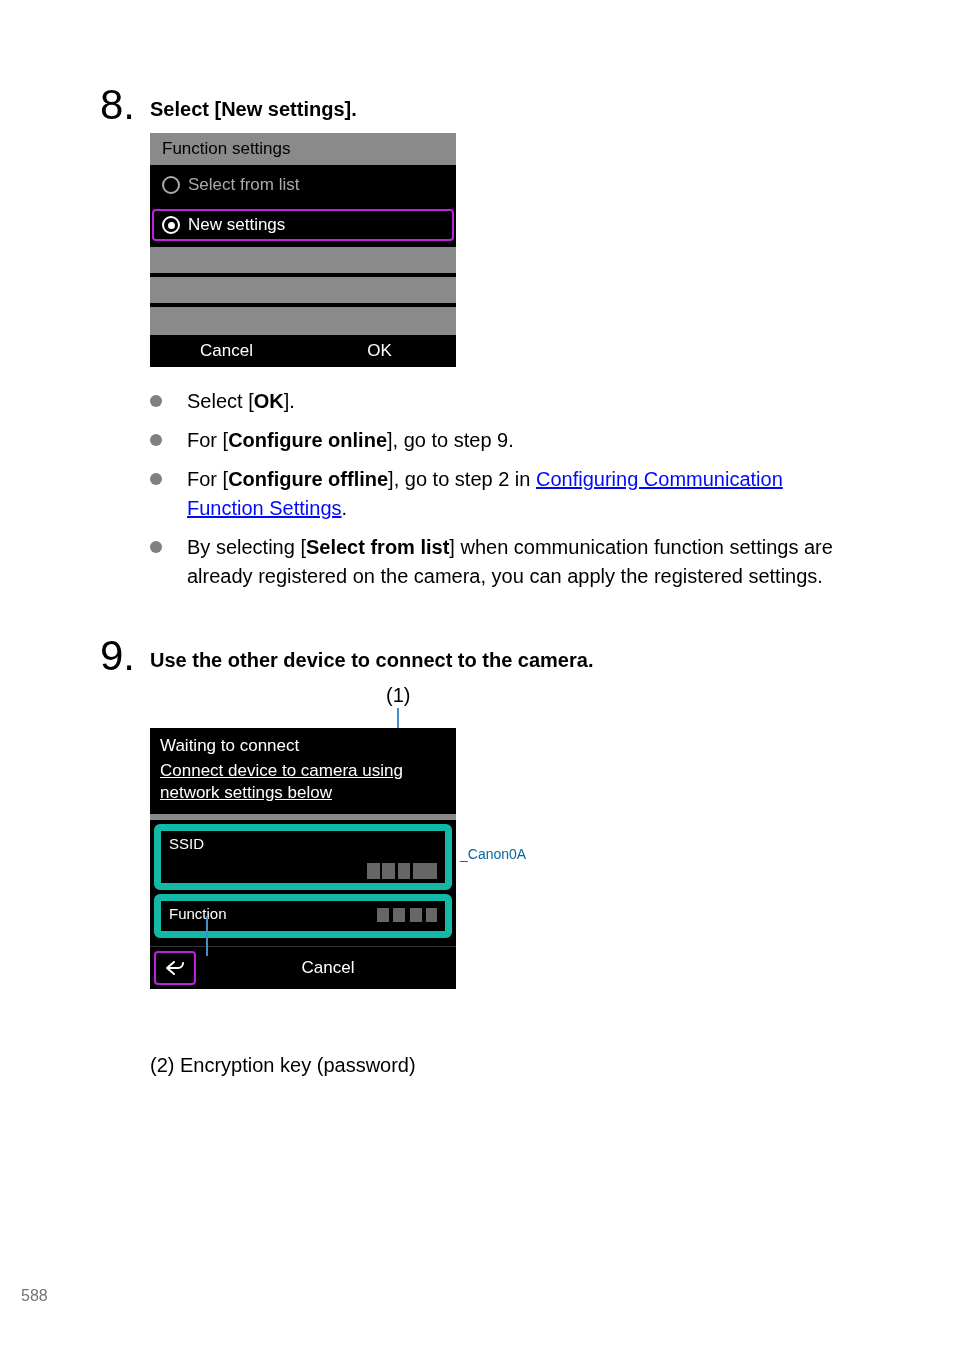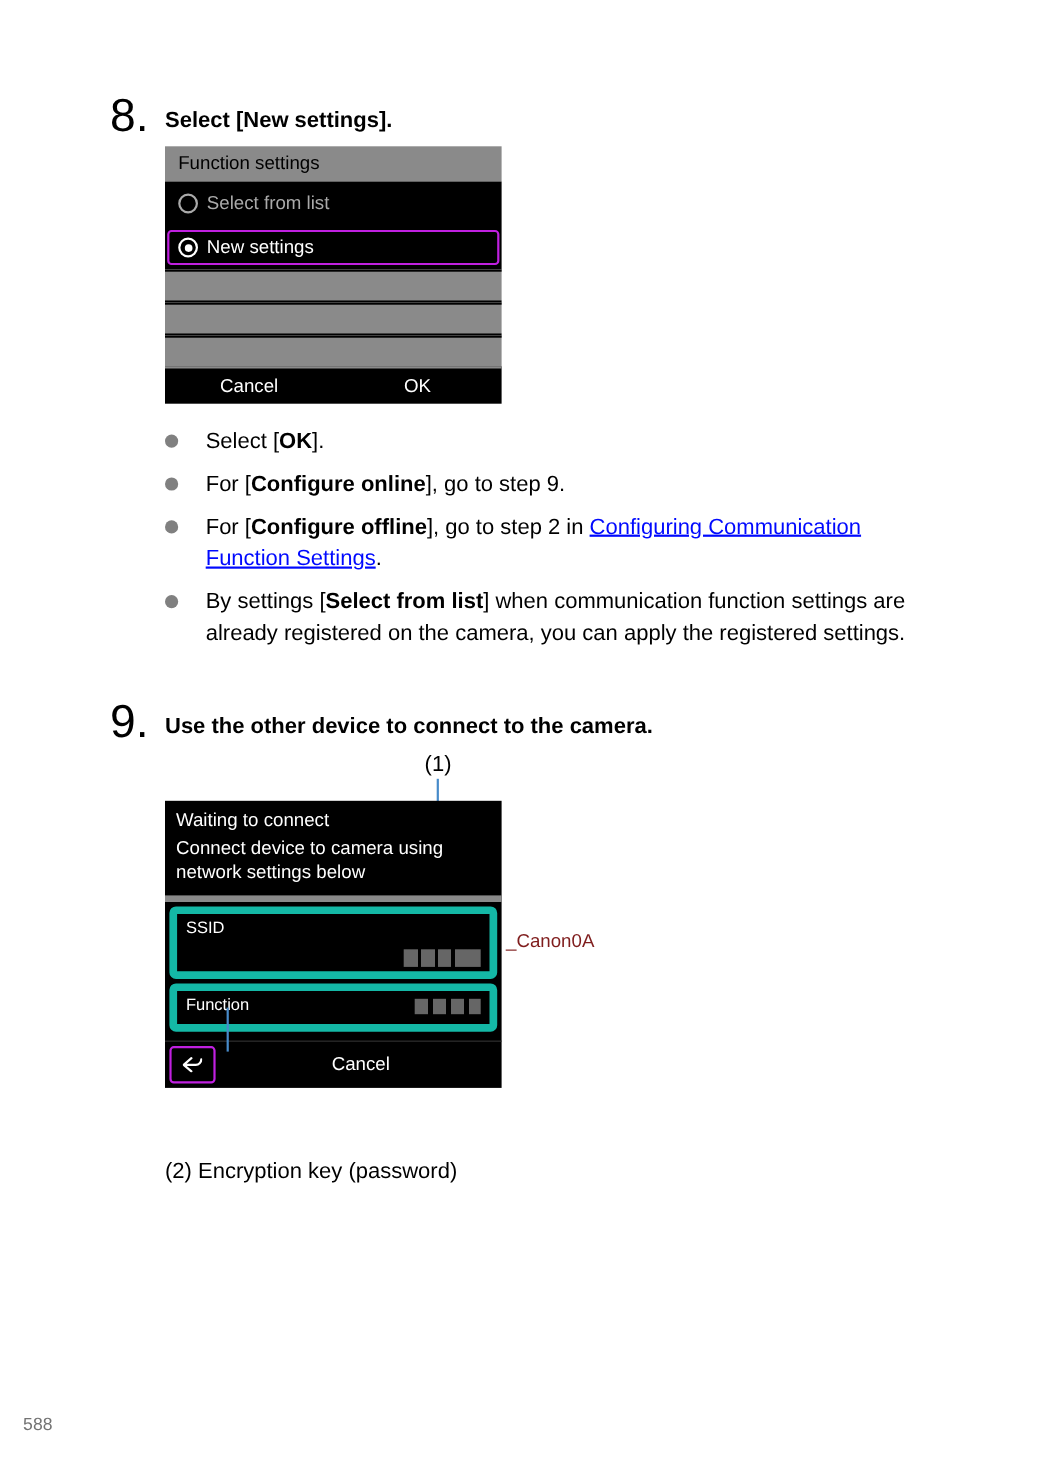--- a/index.html
+++ b/index.html
@@ -157,20 +157,21 @@
     position: relative;
   }
   .lcd2-title {
     padding: 8px 24px 2px 10px;
     color: #ffffff;
   }
   .lcd2-sub {
     padding: 2px 10px 10px 10px;
     color: #ffffff;
     line-height: 1.3;
+    text-decoration: underline;
   }
   .lcd2-fields {
     padding: 0 4px 4px 4px;
   }
   .lcd2-field {
     border: 7px solid #14b8a6;
     border-radius: 6px;
     margin-bottom: 4px;
     padding: 4px 8px 4px 8px;
     position: relative;
@@ -182,26 +183,26 @@
   .lcd2-ssid-redact {
     display: inline-block;
     width: 70px;
     height: 16px;
     background: linear-gradient(90deg,#666 0 18%, transparent 18% 22%, #666 22% 40%, transparent 40% 44%, #666 44% 62%, transparent 62% 66%, #666 66% 84%);
     vertical-align: middle;
     margin-right: 0px;
     filter: blur(0.6px);
   }
   .lcd2-ssid-right {
-    color: #7f1d1d;
+    color: #0369a1;
     position: absolute;
     left: 310px;
     top: 118px;
     white-space: nowrap;
-    font-size: 17px;
+    font-size: 14px;
     text-align: right;
   }
   .lcd2-pass-redact {
     position: absolute;
     right: 8px;
     top: 7px;
     width: 60px;
     height: 14px;
     background: linear-gradient(90deg,#666 0 20%, transparent 20% 27%, #666 27% 47%, transparent 47% 55%, #666 55% 75%, transparent 75% 82%, #666 82% 100%);
     filter: blur(0.6px);
@@ -298,21 +299,21 @@
         </div>
         <div class="bullet-row">
           <div class="bullet-dot"></div>
           <div class="bullet-text">
             <span>For [</span><span class="bold">Configure offline</span><span>], go to step 2 in </span><a href="#" class="link">Configuring Communication Function Settings</a><span>.</span>
           </div>
         </div>
         <div class="bullet-row">
           <div class="bullet-dot"></div>
           <div class="bullet-text">
-            <span>By settings [</span><span class="bold">Select from list</span><span>] when communication function settings are already registered on the camera, you can apply the registered settings.</span>
+            <span>By selecting [</span><span class="bold">Select from list</span><span>] when communication function settings are already registered on the camera, you can apply the registered settings.</span>
           </div>
         </div>
       </div>
     </div>
   </div>
 
   <div class="step">
     <div class="step-number">9.</div>
     <div class="step-body">
       <div class="step-title">Use the other device to connect to the camera.</div>

